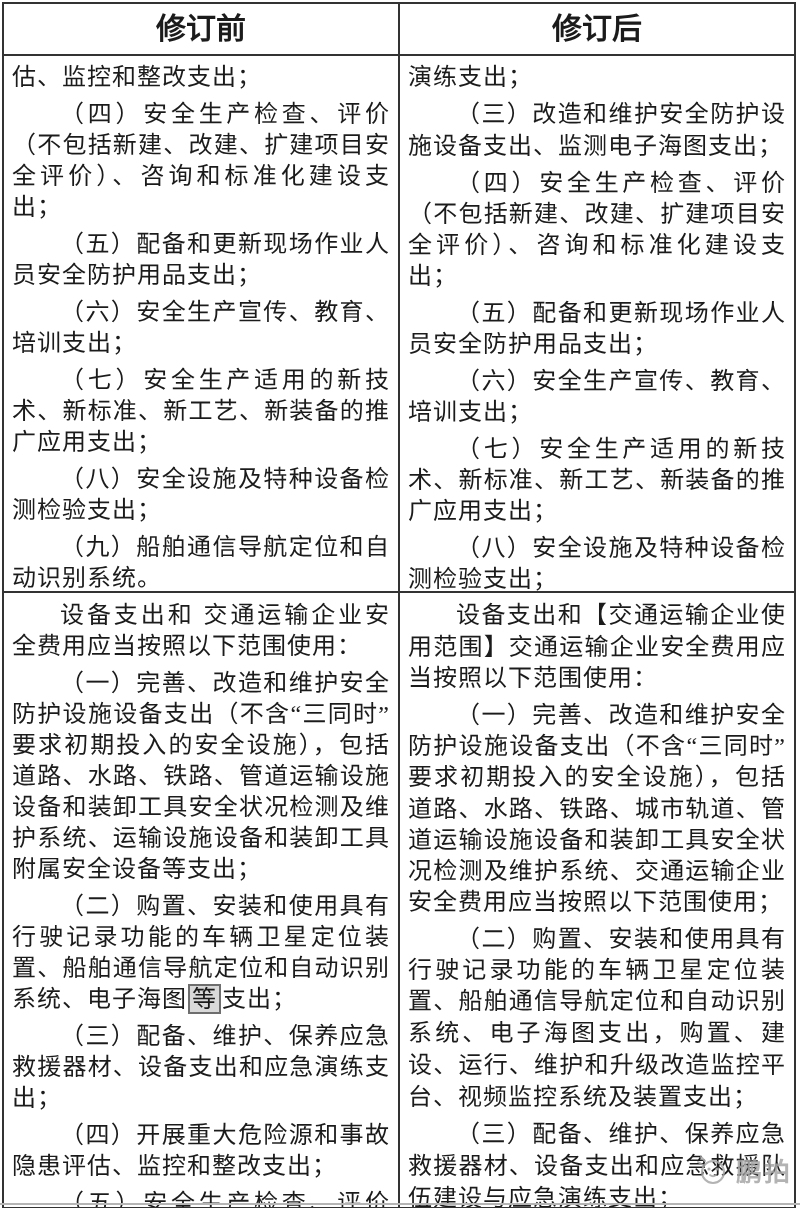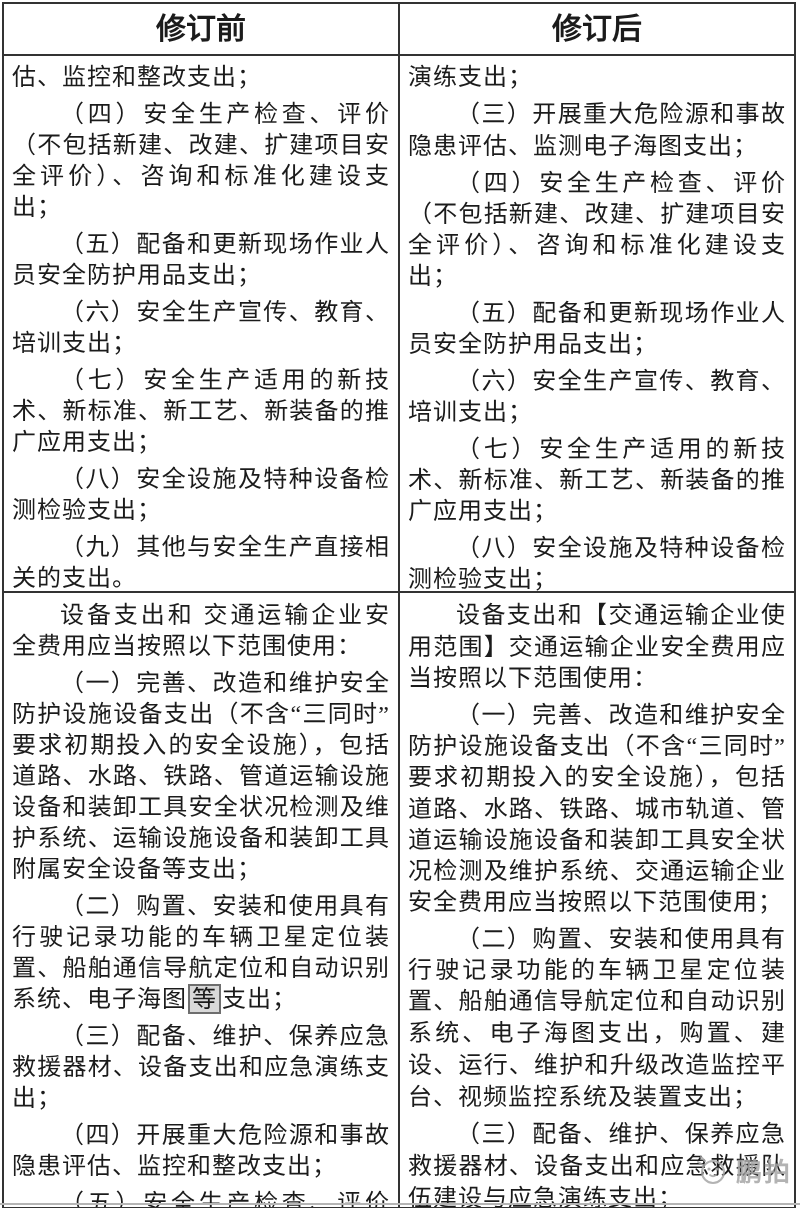--- a/index.html
+++ b/index.html
@@ -101,27 +101,27 @@
     <tbody>
       <tr class="row1">
         <td>
           <div class="cin">
               <p class="para"><span class="n">估、监控和整改支出；</span></p>
               <p class="para indent"><span class="n">（四）安全生产检查、评价（不包括新建、改建、扩建项目安全评价）、咨询和标准化建设支出；</span></p>
               <p class="para indent"><span class="n">（五）配备和更新现场作业人员安全防护用品支出；</span></p>
               <p class="para indent"><span class="n">（六）安全生产宣传、教育、培训支出；</span></p>
               <p class="para indent"><span class="n">（七）安全生产适用的新技术、新标准、新工艺、新装备的推广应用支出；</span></p>
               <p class="para indent"><span class="n">（八）安全设施及特种设备检测检验支出；</span></p>
-              <p class="para indent"><span class="n">（九）其他与安全生产直接相关的支出。</span></p>
+              <p class="para indent"><span class="n">（九）船舶通信导航定位和自动识别系统。</span></p>
             </div>
         </td>
         <td>
           <div class="cin">
               <p class="para"><span class="n">演练支出；</span></p>
-              <p class="para indent"><span class="n">（三）开展重大危险源和事故隐患评估、</span><span class="b">监测</span><span class="n">电子海图支出；</span></p>
+              <p class="para indent"><span class="n">（三）改造和维护安全防护设施设备支出、</span><span class="b">监测</span><span class="n">电子海图支出；</span></p>
               <p class="para indent"><span class="n">（四）安全生产检查、评价（不包括新建、改建、扩建项目安全评价）、咨询和标准化建设支出；</span></p>
               <p class="para indent"><span class="n">（五）配备和更新现场作业人员安全防护用品支出；</span></p>
               <p class="para indent"><span class="n">（六）安全生产宣传、教育、培训支出；</span></p>
               <p class="para indent"><span class="n">（七）安全生产适用的新技术、新标准、新工艺、新装备的推广应用支出；</span></p>
               <p class="para indent"><span class="n">（八）安全设施及特种设备检测检验支出；</span></p>
             </div>
         </td>
       </tr>
       <tr class="row2">
         <td>

